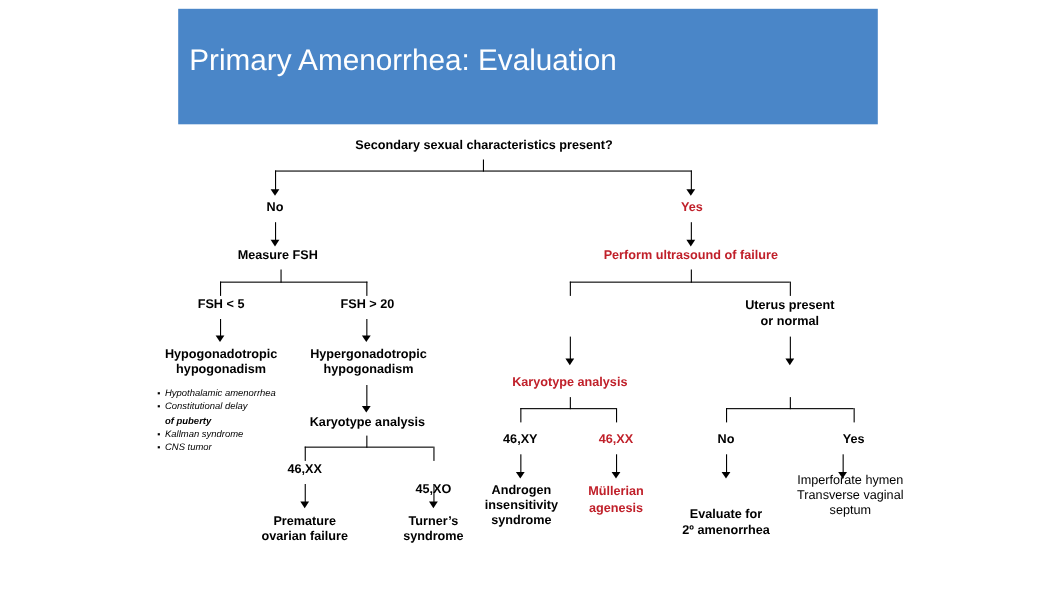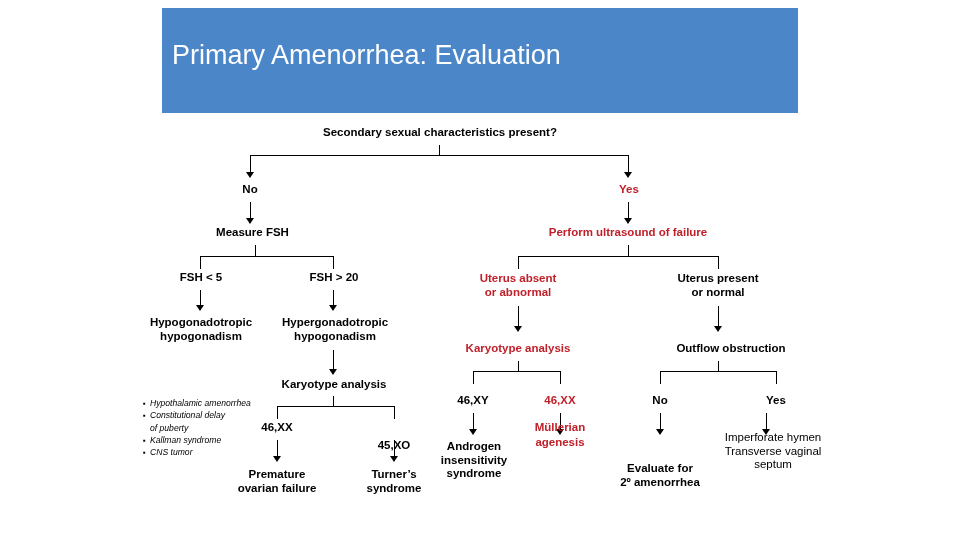--- a/index.html
+++ b/index.html
@@ -51,30 +51,29 @@
   .md  { font-size: 11.5px; }
 
   
   .bullets {
     position: absolute;
     text-align: left;
     font-style: italic;
     font-size: 8.6px;
     line-height: 1.42;
     color: #000;
-    margin-top: 46px;
   }
   .bullets .row { white-space: nowrap; }
   .bullets .bsq {
     display: inline-block;
     width: 7px;
     font-style: normal;
     font-size: 8px;
   }
-  .bullets .cont { padding-left: 7px; }
+  .bullets .cont { padding-left: 7px; font-weight: bold; }
 
   
   .hline {
     position: absolute;
     height: 0;
     border-top: 1.6px solid #000;
   }
   .vline {
     position: absolute;
     width: 0;
@@ -167,32 +166,29 @@
   <div class="vline" style="left:628px; top:202px; height:18px;"></div>
   <div class="arrow" style="left:624px; top:218px;"></div>
 
   <div class="node b md red" style="left:520px; top:226px; width:216px;">Perform ultrasound of failure</div>
 
   <div class="vline" style="left:628px; top:245px; height:12px;"></div>
   <div class="hline" style="left:518px; top:256px; width:200px;"></div>
   <div class="vline" style="left:518px; top:256px; height:13px;"></div>
   <div class="vline" style="left:718px; top:256px; height:13px;"></div>
 
-  <div class="node b md red" style="left:455px; top:272px; width:126px;">Uterus absent
-or abnormal</div>
   <div class="node b md" style="left:655px; top:272px; width:126px;">Uterus present
 or normal</div>
 
   <div class="vline" style="left:518px; top:306px; height:22px;"></div>
   <div class="arrow" style="left:514px; top:326px;"></div>
   <div class="vline" style="left:718px; top:306px; height:22px;"></div>
   <div class="arrow" style="left:714px; top:326px;"></div>
 
   <div class="node b md red" style="left:452px; top:342px; width:132px;">Karyotype analysis</div>
-  <div class="node b md" style="left:652px; top:342px; width:158px;">Outflow obstruction</div>
 
   <div class="vline" style="left:518px; top:361px; height:11px;"></div>
   <div class="hline" style="left:473px; top:371px; width:87px;"></div>
   <div class="vline" style="left:473px; top:371px; height:13px;"></div>
   <div class="vline" style="left:560px; top:371px; height:13px;"></div>
 
   <div class="node b md" style="left:438px; top:394px; width:70px;">46,XY</div>
   <div class="node b md red" style="left:525px; top:394px; width:70px;">46,XX</div>
 
   <div class="vline" style="left:718px; top:361px; height:11px;"></div>
@@ -209,21 +205,21 @@
   <div class="arrow" style="left:556px; top:429px;"></div>
   <div class="vline" style="left:660px; top:413px; height:18px;"></div>
   <div class="arrow" style="left:656px; top:429px;"></div>
   <div class="vline" style="left:766px; top:413px; height:18px;"></div>
   <div class="arrow" style="left:762px; top:429px;"></div>
 
   <div class="node b md" style="left:427px; top:440px; width:94px;">Androgen
 insensitivity
 syndrome</div>
 
-  <div class="node b md red" style="left:528px; top:420px; width:64px; line-height:1.3;">Müllerian
+  <div class="node b md red" style="left:528px; top:440px; width:64px; line-height:1.3;">Müllerian
 agenesis</div>
 
   <div class="node b md" style="left:604px; top:462px; width:112px;">Evaluate for
 2º amenorrhea</div>
 
 
   <div class="node md" style="left:712px; top:431px; width:122px; font-weight:400;">Imperforate hymen
 Transverse vaginal
 septum</div>
 

